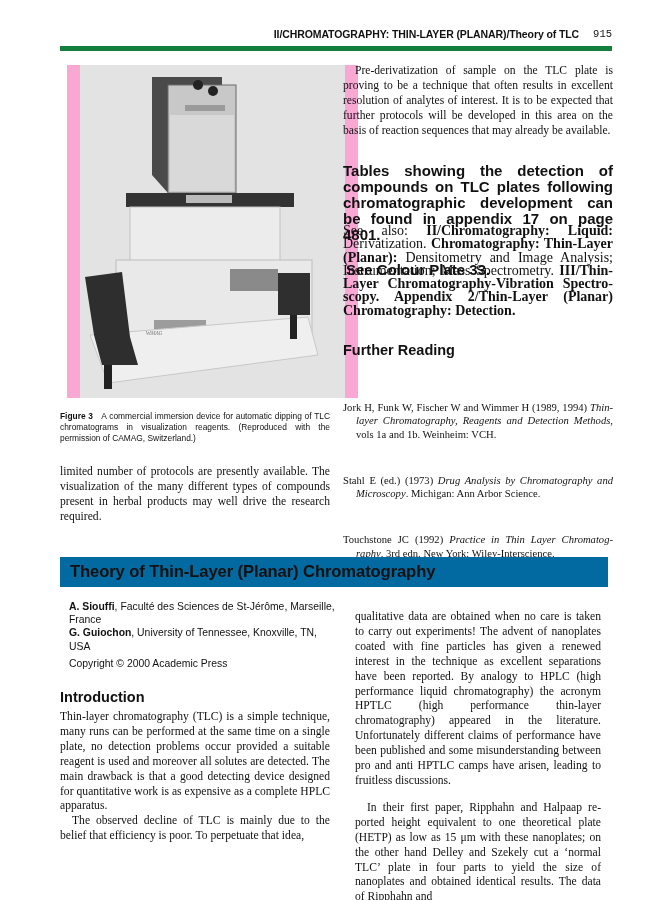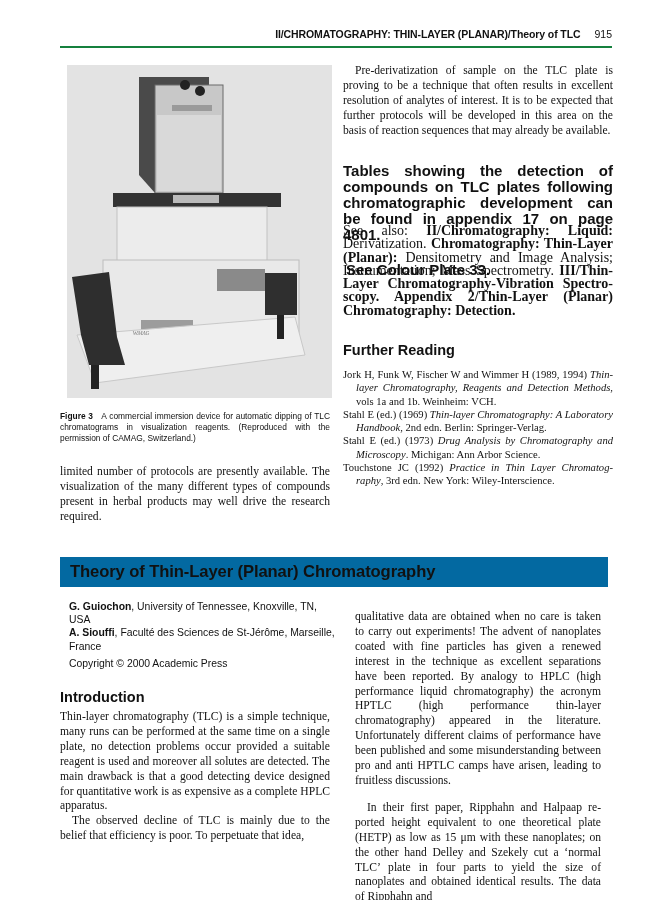--- a/index.html
+++ b/index.html
@@ -1,25 +1,25 @@
 <!DOCTYPE html>
 <html><head>
 <meta charset="utf-8">
 <style>
   html, body { margin: 0; padding: 0; background: #ffffff; }
   body { width: 668px; height: 900px; position: relative; overflow: hidden; color: #111; }
 
   
   .running-header { position: absolute; left: 60px; top: 28px; width: 552px; height: 18px;
-    border-bottom: 2px solid #15803d; display: flex; justify-content: flex-end; align-items: flex-start; }
+    border-bottom: 5px solid #15803d; display: flex; justify-content: flex-end; align-items: flex-start; }
   .running-header .rh-title { font-family: "Liberation Sans", sans-serif; font-weight: bold; font-size: 10.5px; letter-spacing: -0.1px; }
-  .running-header .rh-page { font-family: Liberation Sans, sans-serif; font-size: 10.5px; margin-left: 14px; }
+  .running-header .rh-page { font-family: Liberation Mono, monospace; font-size: 10.5px; margin-left: 14px; }
 
   
-  .figure { position: absolute; left: 67px; top: 65px; width: 265px; height: 333px; background: #8b5cf6; overflow: hidden; }
+  .figure { position: absolute; left: 67px; top: 65px; width: 291px; height: 333px; background: #f9a8d4; overflow: hidden; }
   .figure svg { width: 100%; height: 100%; display: block; }
 
   .caption { position: absolute; left: 60px; top: 411px; width: 270px; font-family: "Liberation Sans", sans-serif;
     font-size: 8.4px; line-height: 11.2px; text-align: justify; }
   .caption b { font-weight: bold; }
 
   .col-text { font-family: "Liberation Serif", serif; font-size: 11.6px; line-height: 14.9px; text-align: justify; hyphens: manual; }
   .indent { text-indent: 12px; }
 
   .left-continue { position: absolute; left: 60px; top: 465px; width: 270px; }
@@ -28,21 +28,21 @@
   .right-col-top p { margin: 0; }
 
   .cross-ref { font-family: "Liberation Sans", sans-serif; font-weight: bold; font-size: 15px; line-height: 16px; text-align: justify; }
   .tables-note { position: absolute; left: 343px; top: 163px; width: 270px; }
   .colour-plate { position: absolute; left: 346px; top: 214px; width: 270px; margin-top: 48px; }
   .see-also { position: absolute; left: 343px; top: 224px; width: 270px; font-family: Liberation Serif, serif; font-size: 14px; line-height: 13.3px; text-align: justify; }
   .see-also b { font-weight: bold; }
 
   .further-heading { position: absolute; left: 343px; top: 342px; font-family: "Liberation Sans", sans-serif; font-weight: bold; font-size: 14.5px; }
   .refs { position: absolute; left: 343px; top: 368px; width: 270px; font-family: "Liberation Serif", serif; font-size: 10.6px; line-height: 13.3px; }
-  .ref { padding-left: 13px; text-indent: -13px; text-align: justify; }
+  .ref { padding-left: 13px; text-indent: -13px; text-align: justify; margin-top: 33px; }
   .ref i { font-style: italic; }
 
   .section-banner { position: absolute; left: 60px; top: 557px; width: 548px; height: 30px; background: #0369a1; }
   .section-banner h1 { margin: 0; position: absolute; left: 10px; top: 5px; font-family: "Liberation Sans", sans-serif;
     font-weight: bold; font-size: 16.6px; letter-spacing: -0.1px; }
 
   .authors { position: absolute; left: 69px; top: 600px; width: 270px; font-family: "Liberation Sans", sans-serif; font-size: 10.4px; line-height: 13.2px; }
   .authors b { font-weight: bold; }
   .copyright { position: absolute; left: 69px; top: 658px; font-family: "Liberation Sans", sans-serif; font-size: 10.4px; }
 
@@ -106,32 +106,31 @@
 <div class="colour-plate cross-ref">See Colour Plate 33.</div>
 
 <div class="see-also">
   <span>See also: </span><b>II/Chromatography: Liquid:</b><span> Derivatization. </span><b>Chromatography: Thin-Layer (Planar):</b><span> Densitometry and Image Analysis; Instrumentation; Mass Spectrometry. </span><b>III/Thin-Layer Chromatography-Vibration Spectro­scopy. Appendix 2/Thin-Layer (Planar) Chromato­graphy: Detection.</b>
 </div>
 
 <div class="further-heading">Further Reading</div>
 
 <div class="refs">
   <div class="ref"><span>Jork H, Funk W, Fischer W and Wimmer H (1989, 1994) </span><i>Thin-layer Chromatography, Reagents and Detection Methods</i><span>, vols 1a and 1b. Weinheim: VCH.</span></div>
-  <div class="ref"><span>Stahl E (ed.) (1969) </span><i>Thin-layer Chromatography: A Lab­oratory Handbook</i><span>, 2nd edn. Berlin: Springer-Verlag.</span></div>
   <div class="ref"><span>Stahl E (ed.) (1973) </span><i>Drug Analysis by Chromatography and Microscopy</i><span>. Michigan: Ann Arbor Science.</span></div>
   <div class="ref"><span>Touchstone JC (1992) </span><i>Practice in Thin Layer Chromatog­raphy</i><span>, 3rd edn. New York: Wiley-Interscience.</span></div>
 </div>
 
 <div class="section-banner">
   <h1>Theory of Thin-Layer (Planar) Chromatography</h1>
 </div>
 
 <div class="authors">
+  <div><b>A. Siouffi</b><span>, Faculté des Sciences de St-Jérôme, Marseille, France</span></div>
   <div><b>G. Guiochon</b><span>, University of Tennessee, Knoxville, TN, USA</span></div>
-  <div><b>A. Siouffi</b><span>, Faculté des Sciences de St-Jérôme, Marseille, France</span></div>
 </div>
 
 <div class="copyright">Copyright ©  2000 Academic Press</div>
 
 <div class="intro-heading">Introduction</div>
 
 <div class="intro-body col-text">
   <p>Thin-layer chromatography (TLC) is a simple tech­nique, many runs can be performed at the same time on a single plate, no detection problems occur pro­vided a suitable reagent is used and moreover all solutes are detected. The main drawback is that a good detecting device designed for quantitative work is as expensive as a complete HPLC apparatus.</p>
   <p class="indent">The observed decline of TLC is mainly due to the belief that efficiency is poor. To perpetuate that idea,</p>
 </div>

